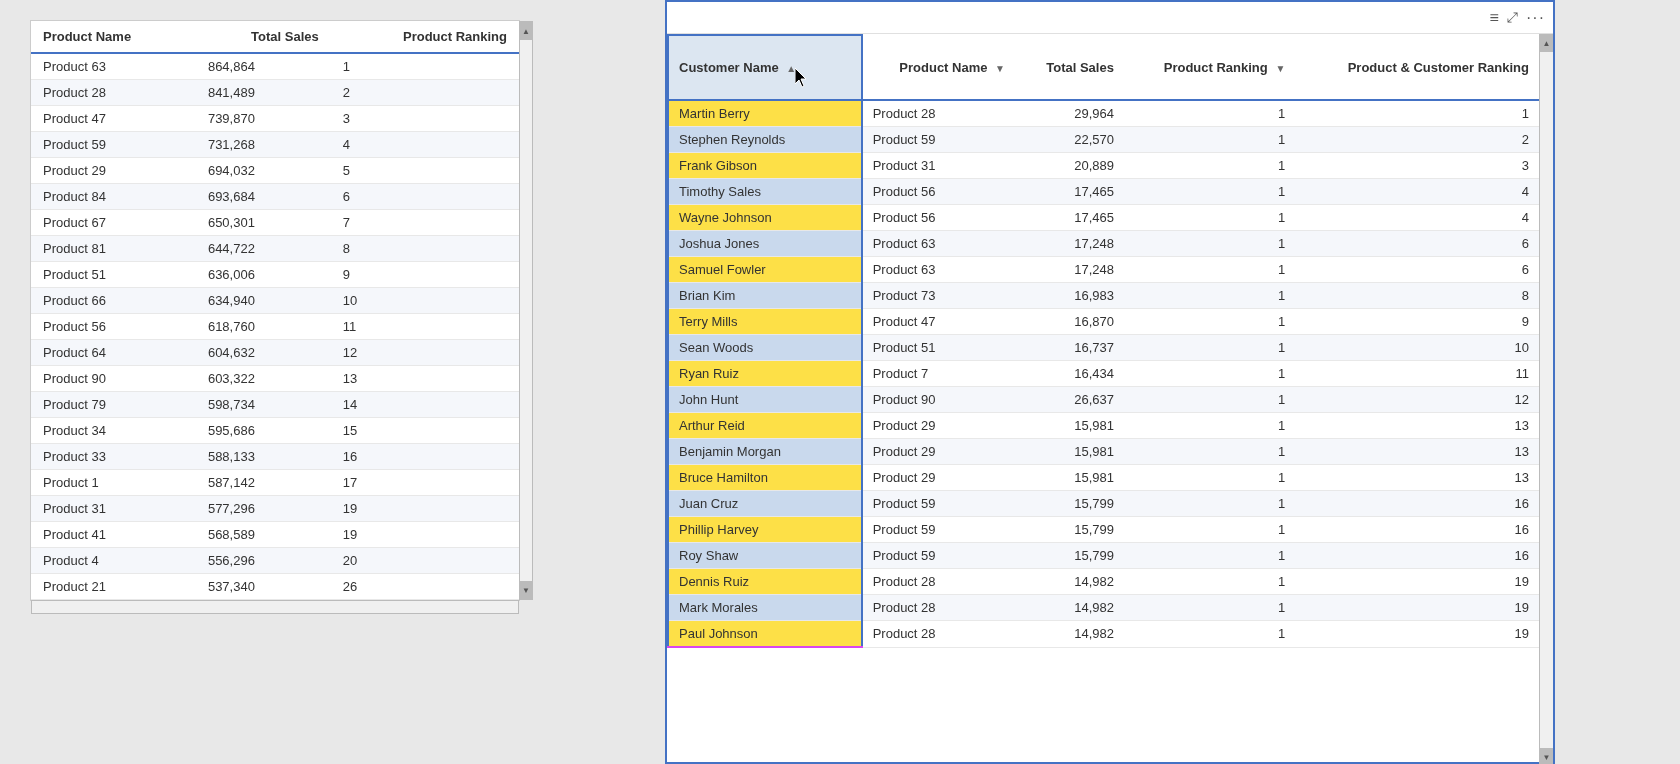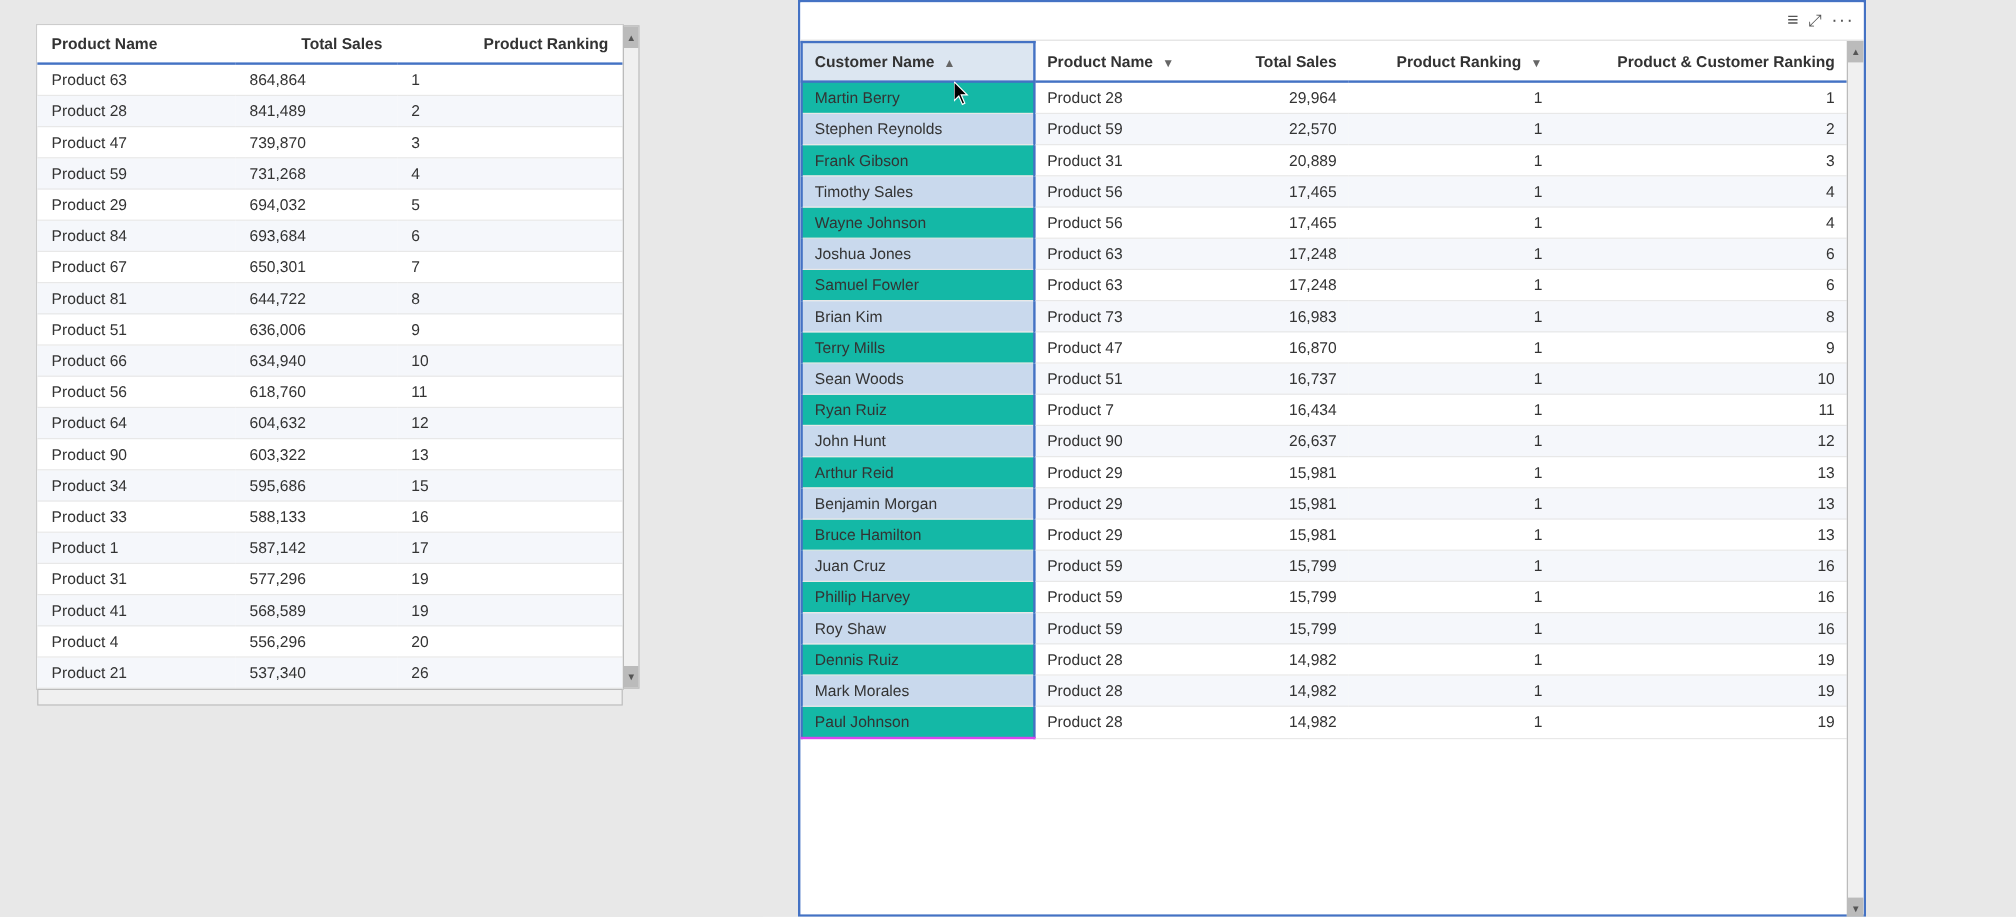--- a/index.html
+++ b/index.html
@@ -115,21 +115,21 @@
 
     .right-panel table {
       width: 100%;
       border-collapse: collapse;
     }
 
     .right-panel table thead tr th {
       background: #fff;
       color: #333;
       font-weight: 600;
-      padding: 8px 10px;
+      padding: 24px 10px;
       text-align: left;
       border-bottom: 2px solid #4472c4;
       white-space: nowrap;
       margin-top: 40px;
     }
 
     .right-panel table thead tr th.numeric {
       text-align: right;
     }
 
@@ -142,21 +142,21 @@
       padding: 5px 10px;
       border-bottom: 1px solid #e8e8e8;
       color: #333;
     }
 
     .right-panel table tbody tr td.numeric {
       text-align: right;
     }
 
     .right-panel table tbody tr td.customer-name-cell {
-      background: #14b8a6;
+      background: #fde047;
       border-left: 2px solid #4472c4;
       border-right: 2px solid #4472c4;
     }
 
     .right-panel table tbody tr:last-child td.customer-name-cell {
       border-bottom: 2px solid #d946ef;
     }
 
     .right-panel table tbody tr:nth-child(even) {
       background: #f5f7fb;
@@ -263,20 +263,25 @@
                 <td>Product 64</td>
                 <td class="numeric">604,632</td>
                 <td class="numeric">12</td>
               </tr>
               <tr>
                 <td>Product 90</td>
                 <td class="numeric">603,322</td>
                 <td class="numeric">13</td>
               </tr>
               <tr>
+                <td>Product 79</td>
+                <td class="numeric">598,734</td>
+                <td class="numeric">14</td>
+              </tr>
+              <tr>
                 <td>Product 34</td>
                 <td class="numeric">595,686</td>
                 <td class="numeric">15</td>
               </tr>
               <tr>
                 <td>Product 33</td>
                 <td class="numeric">588,133</td>
                 <td class="numeric">16</td>
               </tr>
               <tr>
@@ -333,21 +338,21 @@
     </div>
 
     <div class="right-table-wrapper">
       <table style="width: calc(100% - 14px);">
         <thead>
           <tr>
             <th class="customer-name-header" style="cursor:pointer; min-width:160px;">
               <span>Customer Name</span>
               <span class="sort-icon">▲</span>
             </th>
-            <th style="cursor:pointer; min-width:120px;">
+            <th style="cursor:pointer; min-width:120px;text-align:right;">
               <span>Product Name</span>
               <span class="sort-icon">▼</span>
             </th>
             <th class="numeric" style="cursor:pointer; min-width:90px;">
               <span>Total Sales</span>
             </th>
             <th class="numeric" style="cursor:pointer; min-width:130px;">
               <span>Product Ranking</span>
               <span class="sort-icon">▼</span>
             </th>

